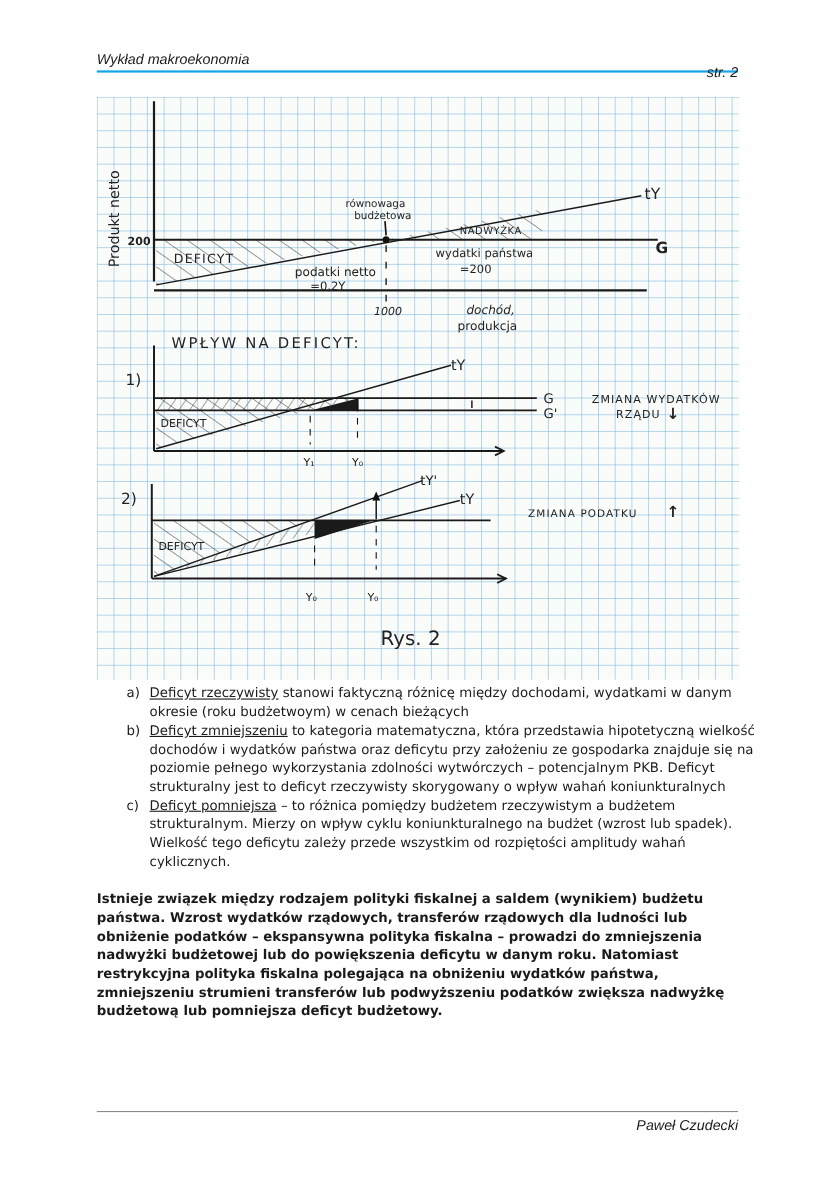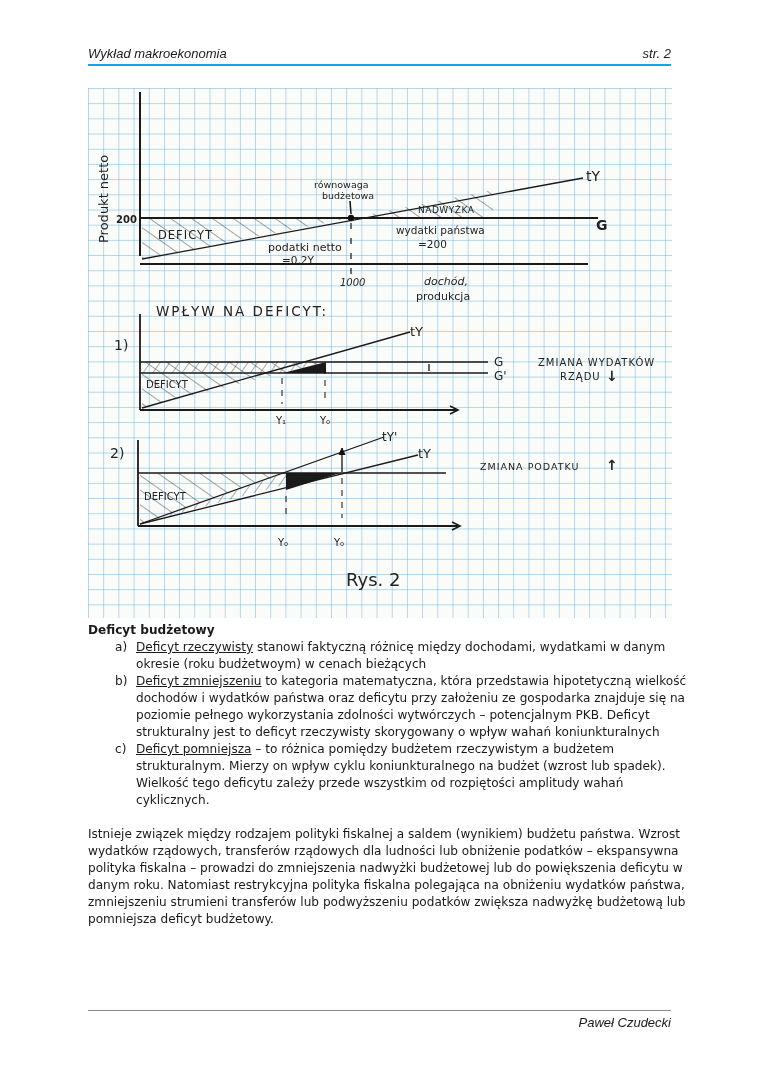--- a/index.html
+++ b/index.html
@@ -1,38 +1,38 @@
 <!DOCTYPE html>
 <html><head>
 <meta charset="utf-8">
 <style>
   html, body { margin: 0; padding: 0; background: #ffffff; }
   body { width: 760px; height: 1075px; position: relative; overflow: hidden;
          font-family: "Liberation Sans", sans-serif; color: #1a1a1a; }
   .hdr { position: absolute; left: 88px; top: 46px; width: 583px; height: 18px;
          border-bottom: 2px solid #0ea5e9; font-style: italic; font-size: 13px; }
   .hdr .l { position: absolute; left: 0; top: 0; }
-  .hdr .r { position: absolute; right: 0; top: 0; }
+  .hdr .r { position: absolute; right: 0; top: 12px; }
   .figure { position: absolute; left: 88px; top: 88px; width: 584px; height: 530px;
             background-color: #fafcfa;
             background-image:
               linear-gradient(to right, rgba(120,180,220,0.55) 1px, transparent 1px),
               linear-gradient(to bottom, rgba(120,180,220,0.55) 1px, transparent 1px);
             background-size: 15.2px 15.2px; }
   .figure svg { position: absolute; left: 0; top: 0; width: 584px; height: 530px; }
   .hand { font-family: "DejaVu Sans", sans-serif; fill: #222; }
   .content { position: absolute; left: 88px; top: 622px; width: 600px;
              font-family: "DejaVu Sans", sans-serif; font-size: 12.1px; line-height: 17px; }
   .content h3 { margin: 0; font-size: 12.1px; font-weight: bold; }
   .content p { margin: 0; }
   .list { margin: 0; padding: 0; list-style: none; }
   .list li { position: relative; padding-left: 48px; }
   .list li .mk { position: absolute; left: 27px; top: 0; }
   .list li .term { text-decoration: underline; }
-  .para2 { margin-top: 17px !important; }
+  .para2 { margin-top: 17px !important; font-weight: bold; }
   .ftr { position: absolute; left: 88px; top: 1010px; width: 583px; height: 1px;
          background: #8a8a8a; }
   .ftr-name { position: absolute; right: 89px; top: 1015px; font-style: italic; font-size: 13px; margin-left: 44px; }
 </style>
 </head>
 <body>
 
 <div class="hdr">
   <span class="l">Wykład makroekonomia</span>
   <span class="r">str. 2</span>
@@ -125,21 +125,20 @@
       <text class="hand" x="246" y="458" font-size="10">Y₀</text>
       <text class="hand" x="392" y="382" font-size="9.5" letter-spacing="1">ZMIANA PODATKU</text>
       <text class="hand" x="518" y="382" font-size="14" font-weight="bold">↑</text>
     </g>
 
     <text class="hand" x="258" y="498" font-size="18">Rys. 2</text>
   </svg>
 </div>
 
 <div class="content">
-  <h3>Deficyt budżetowy</h3>
   <ul class="list">
     <li>
       <span class="mk">a)</span>
       <span class="term">Deficyt rzeczywisty</span><span> stanowi faktyczną różnicę między dochodami, wydatkami w danym okresie (roku budżetwoym) w cenach bieżących</span>
     </li>
     <li>
       <span class="mk">b)</span>
       <span class="term">Deficyt zmniejszeniu</span><span> to kategoria matematyczna, która przedstawia hipotetyczną wielkość dochodów i wydatków państwa oraz deficytu przy założeniu ze gospodarka znajduje się na poziomie pełnego wykorzystania zdolności wytwórczych – potencjalnym PKB. Deficyt strukturalny jest to deficyt rzeczywisty skorygowany o wpływ wahań koniunkturalnych</span>
     </li>
     <li>

